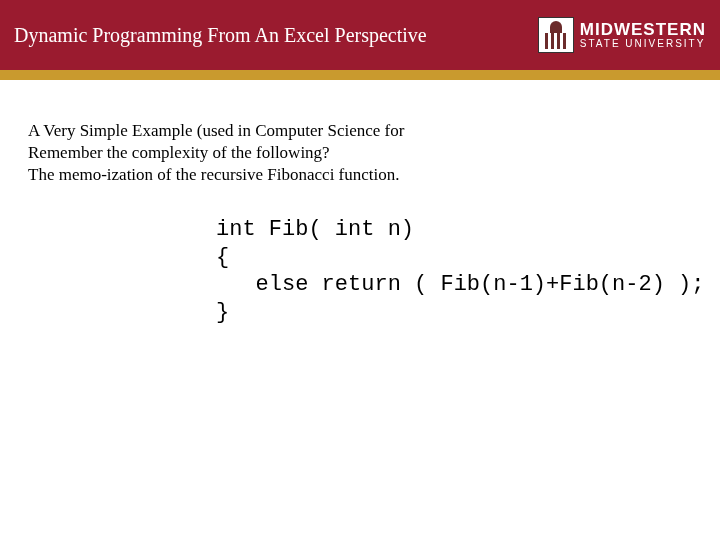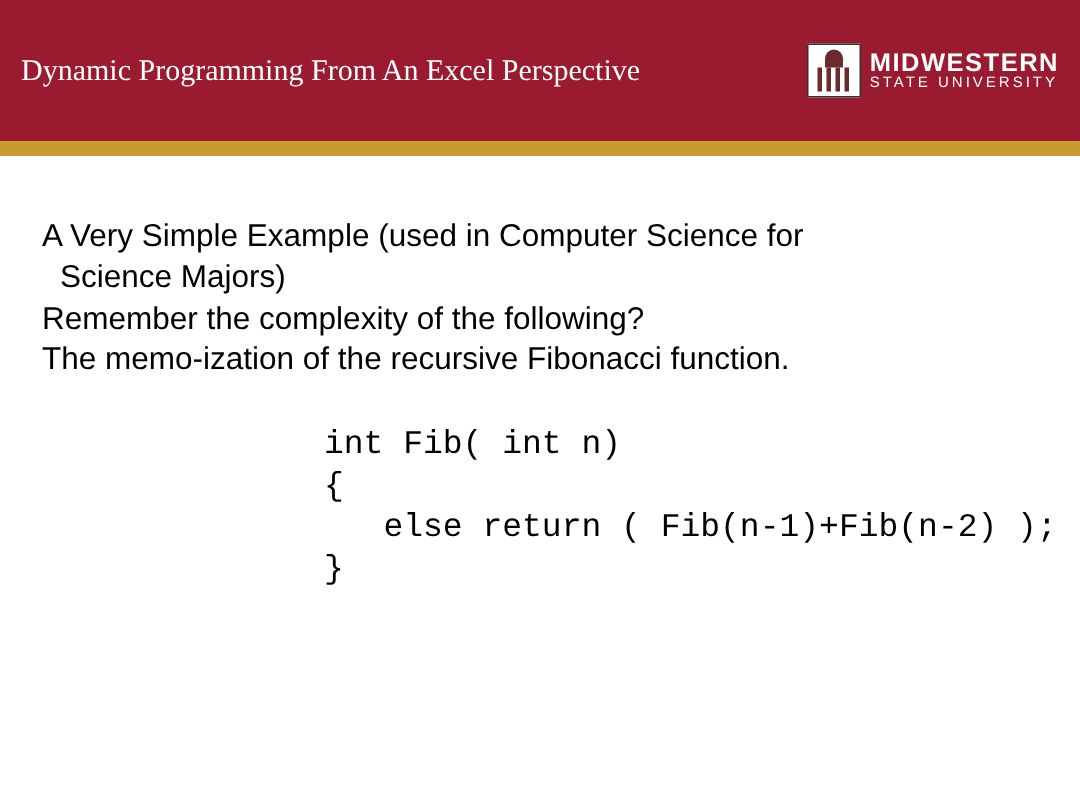--- a/index.html
+++ b/index.html
@@ -11,21 +11,21 @@
     font-family: Georgia, 'Times New Roman', serif;
     color: #000;
     overflow: hidden;
   }
   .header {
     background: #9a1b2f;
     height: 62px;
     display: flex;
     align-items: center;
     justify-content: space-between;
-    padding: 16px 14px;
+    padding: 4px 14px;
   }
   .header-title {
     color: #fff;
     font-size: 20px;
     font-family: Georgia, 'Times New Roman', serif;
   }
   .brand {
     display: flex;
     align-items: center;
     gap: 6px;
@@ -75,24 +75,24 @@
     letter-spacing: 2px;
   }
   .gold-bar {
     height: 10px;
     background: #c99a2e;
   }
   .content {
     padding: 40px 28px 0 28px;
   }
   .para {
-    font-size: 21px;
+    font-size: 17px;
     line-height: 1.3;
     margin: 0;
-    font-family: Liberation Sans, sans-serif;
+    font-family: Liberation Serif, serif;
   }
   .indent-small {
     text-indent: 12px;
   }
   .code-block {
     margin: 30px 0 0 188px;
     font-family: Liberation Mono, monospace;
     font-size: 22px;
     line-height: 1.25;
     color: #000;
@@ -119,21 +119,20 @@
     <div class="brand-text">
       <div class="l1">MIDWESTERN</div>
       <div class="l2">STATE UNIVERSITY</div>
     </div>
   </div>
 </div>
 <div class="gold-bar"></div>
 
 <div class="content">
   <p class="para">A Very Simple Example (used in Computer Science for</p>
-  <p class="para indent-small">Science Majors)</p>
   <p class="para"> Remember the complexity of the following?</p>
   <p class="para">The memo-ization of the recursive Fibonacci function.</p>
 
   <div class="code-block">
     <div class="line">int Fib( int n)</div>
     <div class="line">{</div>
     <div class="line">   else return ( Fib(n-1)+Fib(n-2) );</div>
     <div class="line">}</div>
   </div>
 </div>

